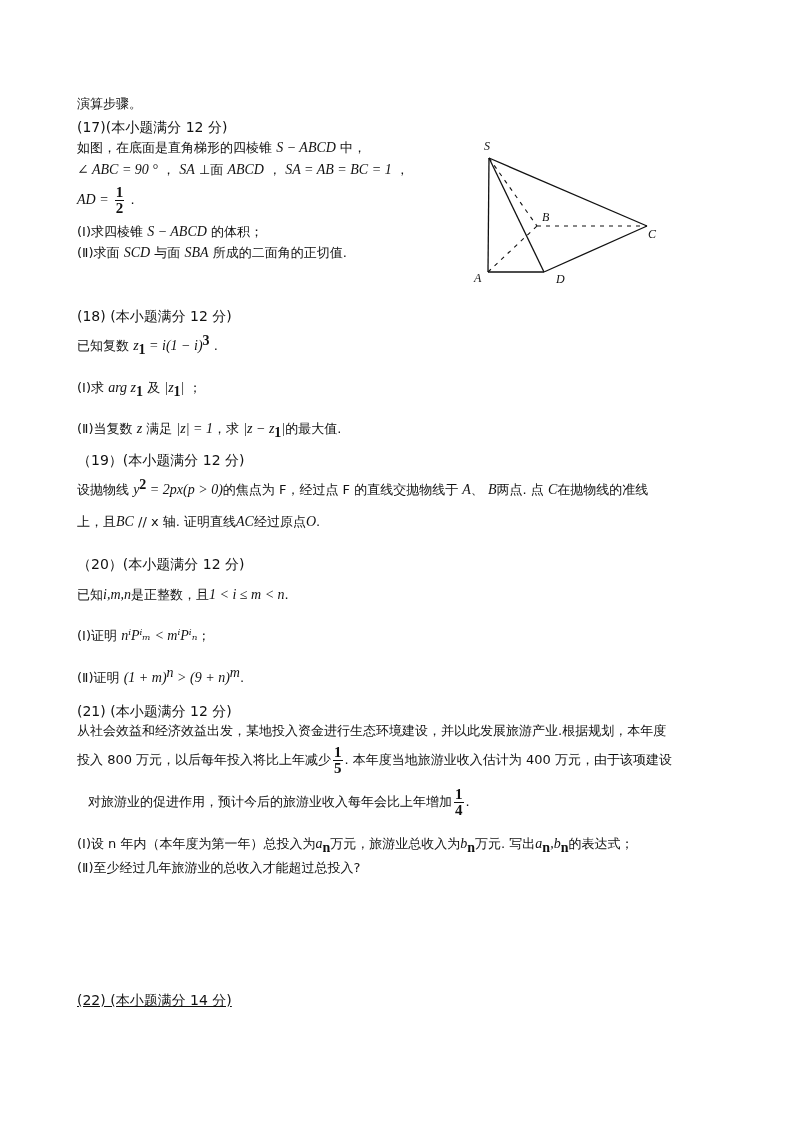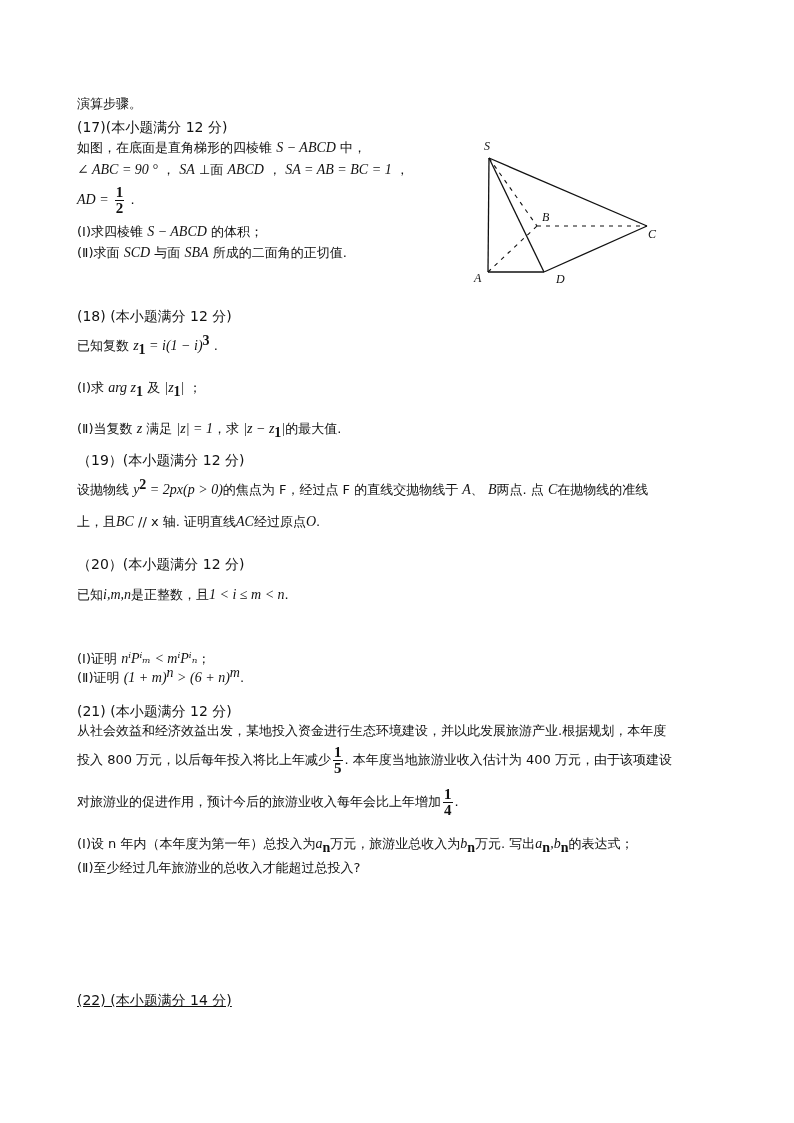--- a/index.html
+++ b/index.html
@@ -119,37 +119,37 @@
   <div class="line" style="top:514px;">
     <span>上，且</span><span class="m">BC</span><span> // x 轴. 证明直线</span><span class="m">AC</span><span>经过原点</span><span class="m">O</span><span>.</span>
   </div>
 </div>
 
 <div>
   <div class="line hdr" style="top:556px;">（20）(本小题满分 12 分)</div>
   <div class="line" style="top:587px;">
     <span>已知</span><span class="m">i,m,n</span><span>是正整数，且</span><span class="m">1 &lt; i ≤ m &lt; n</span><span>.</span>
   </div>
-  <div class="line" style="top:628px;margin-top:23px;">
+  <div class="line" style="top:628px;">
     <span>(Ⅰ)证明</span>
     <span class="m">nⁱPⁱₘ &lt; mⁱPⁱₙ</span><span>；</span>
   </div>
   <div class="line" style="top:670px;">
     <span>(Ⅱ)证明</span>
-    <span class="m">(1 + m)</span><sup class="m">n</sup><span class="m"> &gt; </span><span class="m">(6 + n)</span><sup class="m">m</sup><span>.</span>
+    <span class="m">(1 + m)</span><sup class="m">n</sup><span class="m"> &gt; </span><span class="m">(9 + n)</span><sup class="m">m</sup><span>.</span>
   </div>
 </div>
 
 <div>
   <div class="line hdr" style="top:703px;">(21) (本小题满分 12 分)</div>
   <div class="line" style="top:723px;">从社会效益和经济效益出发，某地投入资金进行生态环境建设，并以此发展旅游产业.根据规划，本年度</div>
   <div class="line" style="top:744px; line-height:32px;">
     <span>投入 800 万元，以后每年投入将比上年减少</span><span class="frac"><span class="num">1</span><span class="den">5</span></span><span>. 本年度当地旅游业收入估计为 400 万元，由于该项建设</span>
   </div>
-  <div class="line" style="top:786px; line-height:32px;">
+  <div class="line" style="top:786px; line-height:32px;margin-left:11px;">
     <span>对旅游业的促进作用，预计今后的旅游业收入每年会比上年增加</span><span class="frac"><span class="num">1</span><span class="den">4</span></span><span>.</span>
   </div>
   <div class="line" style="top:836px;">
     <span>(Ⅰ)设 n 年内（本年度为第一年）总投入为</span><span class="m">a</span><sub class="mr">n</sub><span>万元，旅游业总收入为</span><span class="m">b</span><sub class="mr">n</sub><span>万元. 写出</span><span class="m">a</span><sub class="mr">n</sub><span class="m">,</span><span class="m">b</span><sub class="mr">n</sub><span>的表达式；</span>
   </div>
   <div class="line" style="top:860px;">(Ⅱ)至少经过几年旅游业的总收入才能超过总投入?</div>
 </div>
 
 <div>
   <div class="line hdr" style="top:992px;text-decoration:underline;">(22) (本小题满分 14 分)</div>

